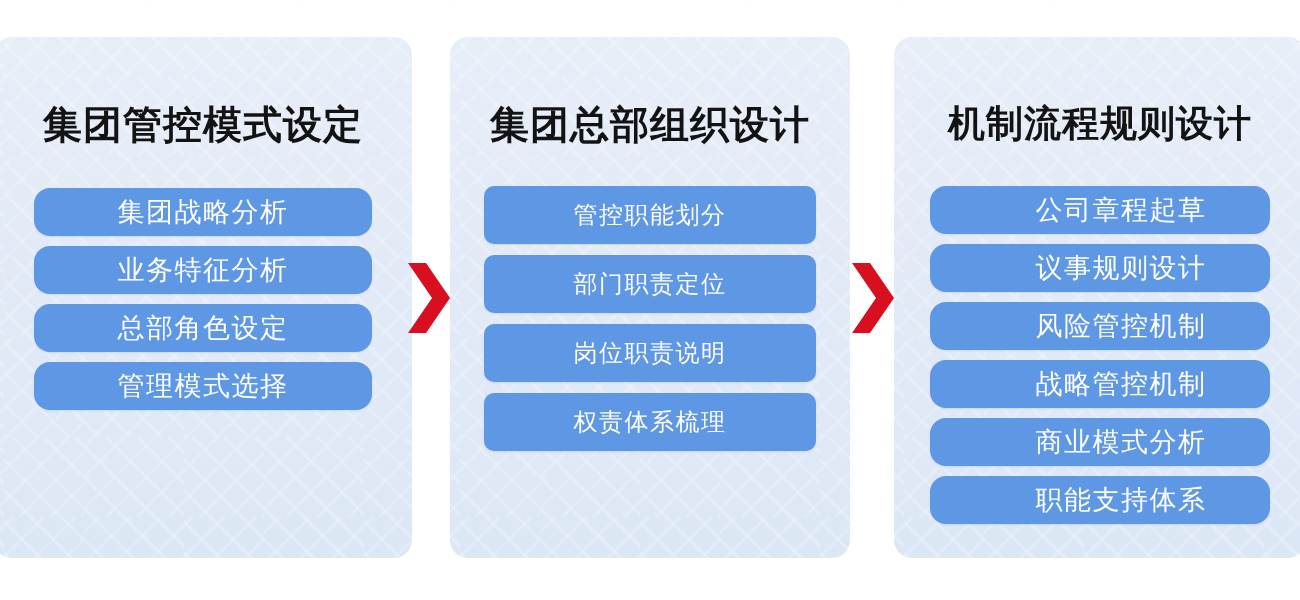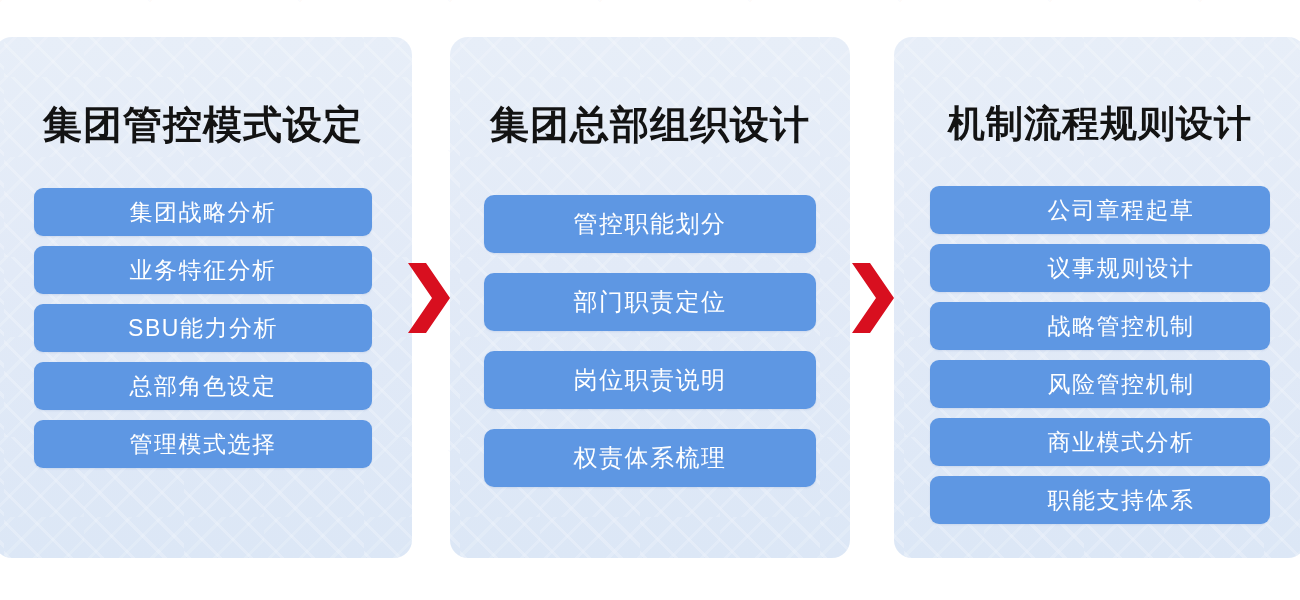--- a/index.html
+++ b/index.html
@@ -84,33 +84,33 @@
     display: flex;
     flex-direction: column;
     gap: 10px;
   }
 
   .card-2 .items { padding: 0 34px; margin-top: 42px; gap: 11px; }
   .card-3 .items { padding: 0 36px; }
 
   .item {
     background: #5e97e3;
-    border-radius: 9px;
+    border-radius: 16px;
     color: #ffffff;
-    font-size: 23px;
+    font-size: 27px;
     letter-spacing: 1.5px;
     display: flex;
     align-items: center;
     justify-content: center;
     height: 48px;
     box-shadow: 0 1px 2px rgba(60,100,170,0.12);
     user-select: none;
   }
 
-  .card-2 .item { height: 58px; font-size: 24px; border-radius: 10px; margin-top: 9px; }
+  .card-2 .item { height: 58px; font-size: 24px; border-radius: 10px; }
   .card-3 .item { height: 48px; padding-left: 42px; }
 
   
   .arrow {
     position: absolute;
     top: 263px;
     width: 44px;
     height: 70px;
     z-index: 3;
   }
@@ -123,21 +123,20 @@
 
 <div class="bg-watermark"></div>
 
 <div class="flow">
 
   <div class="card card-1">
     <div class="card-title">集团管控模式设定</div>
     <div class="items">
       <div class="item">集团战略分析</div>
       <div class="item">业务特征分析</div>
-      <div class="item">SBU能力分析</div>
       <div class="item">总部角色设定</div>
       <div class="item">管理模式选择</div>
     </div>
   </div>
 
   <div class="arrow arrow-1">
     <svg viewBox="0 0 44 70" xmlns="http://www.w3.org/2000/svg" aria-hidden="true">
       <polygon points="1,0 19,0 43,35 19,70 1,70 25,35" fill="#d80f1f"></polygon>
     </svg>
   </div>
@@ -156,20 +155,20 @@
     <svg viewBox="0 0 44 70" xmlns="http://www.w3.org/2000/svg" aria-hidden="true">
       <polygon points="1,0 19,0 43,35 19,70 1,70 25,35" fill="#d80f1f"></polygon>
     </svg>
   </div>
 
   <div class="card card-3">
     <div class="card-title">机制流程规则设计</div>
     <div class="items">
       <div class="item">公司章程起草</div>
       <div class="item">议事规则设计</div>
+      <div class="item">风险管控机制</div>
       <div class="item">战略管控机制</div>
-      <div class="item">风险管控机制</div>
       <div class="item">商业模式分析</div>
       <div class="item">职能支持体系</div>
     </div>
   </div>
 
 </div>
 
 </body></html>

